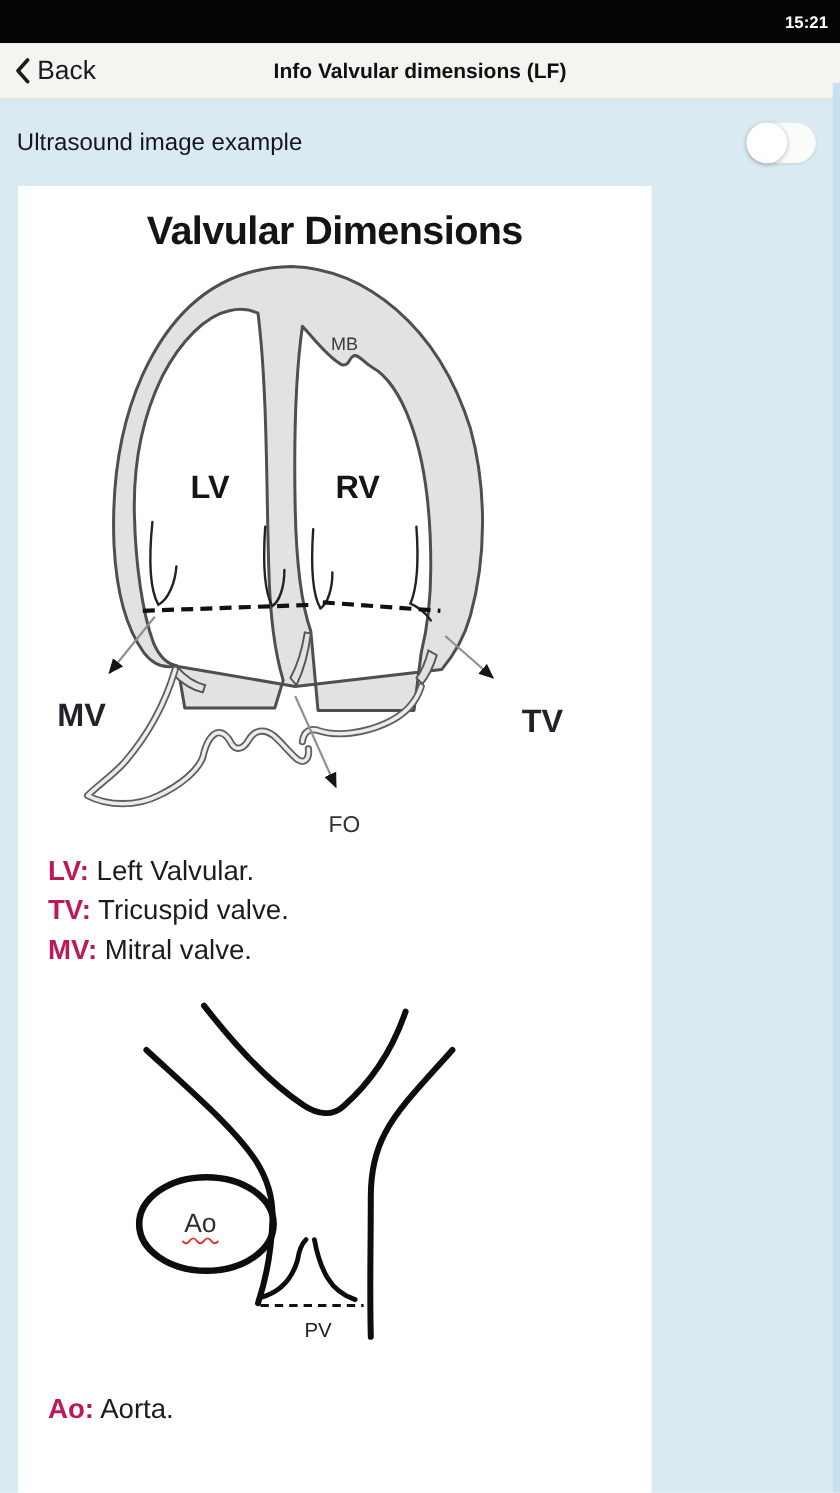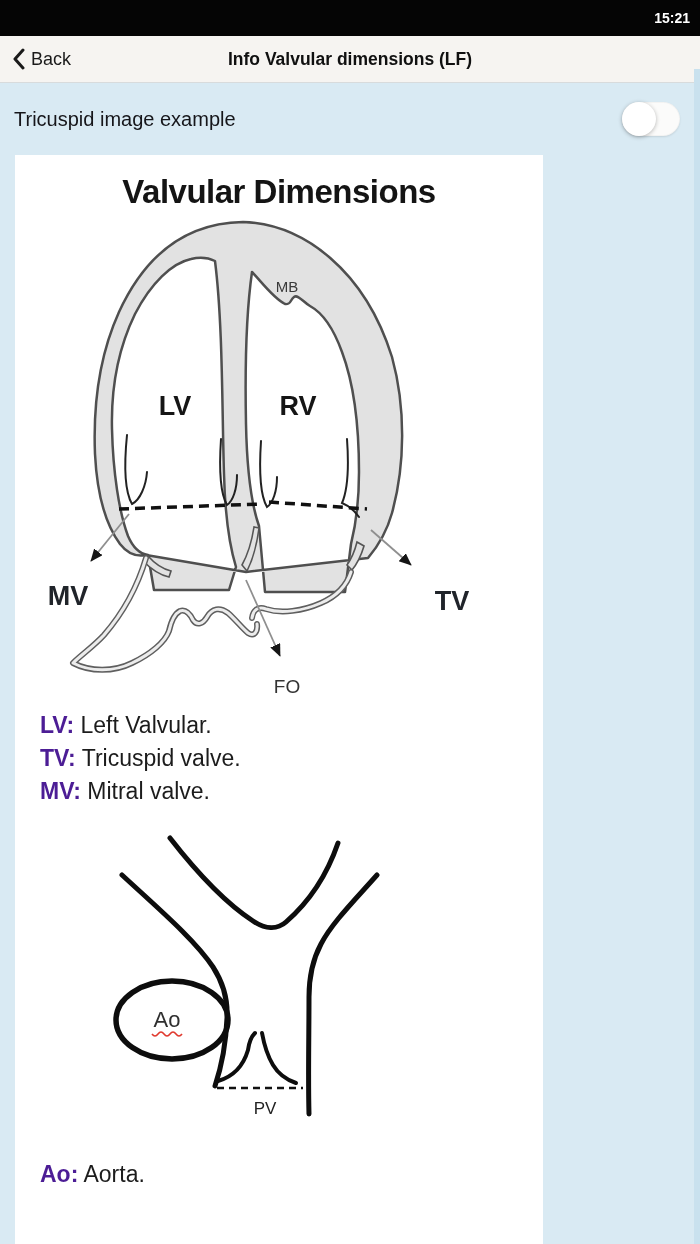--- a/index.html
+++ b/index.html
@@ -18,21 +18,21 @@
   }
   
   .nav-bar {
     height:47px; background:#f6f4f1; position:relative;
     display:flex; align-items:center;
     border-bottom:1px solid #d8dbdc;
   }
   .back-btn {
     display:flex; align-items:center; gap:6px;
     margin-left:12px; cursor:pointer; z-index:2;
-    font-size:18px; color:#1a1a1a;
+    font-size:22px; color:#1a1a1a;
   }
   .nav-title {
     position:absolute; left:0; right:0; text-align:center;
     font-size:17.5px; font-weight:bold; color:#101010;
   }
   
   .toggle-row {
     height:72px; display:flex; align-items:center;
     padding:0 20px 0 14px;
   }
@@ -54,21 +54,21 @@
   }
   .fig-title {
     text-align:center; font-size:33px; font-weight:bold;
     color:#141414; letter-spacing:-0.5px; margin-bottom:2px;
   }
   svg { display:block; }
   svg text { font-family:"Liberation Sans", sans-serif; }
   
   .legend { margin:6px 0 0 25px; }
   .legend-line { font-size:23px; line-height:33px; color:#1c1c1c; }
-  .legend-line .abbr { font-weight:bold; color:#4c1d95; }
+  .legend-line .abbr { font-weight:bold; color:#be185d; }
   .legend2 { margin:26px 16px 0 25px; }
   
   .edge-strip {
     position:absolute; right:0; top:69px; bottom:0; width:6px;
     background:#c9e1ee;
   }
 </style>
 </head>
 <body>
 
@@ -80,21 +80,21 @@
   <div class="nav-title">Info Valvular dimensions (LF)</div>
   <div class="back-btn">
     <svg width="13" height="22" viewBox="0 0 13 22">
       <polyline points="11,2 3,11 11,20" fill="none" stroke="#1a1a1a" stroke-width="3" stroke-linecap="round" stroke-linejoin="round"></polyline>
     </svg>
     <span>Back</span>
   </div>
 </div>
 
 <div class="toggle-row">
-  <span class="label">Tricuspid image example</span>
+  <span class="label">Ultrasound image example</span>
   <div class="toggle">
     <div class="knob"></div>
   </div>
 </div>
 
 <div class="card">
 
   <div class="fig-title">Valvular Dimensions</div>
 
   <svg width="472" height="490" viewBox="0 0 472 490">

